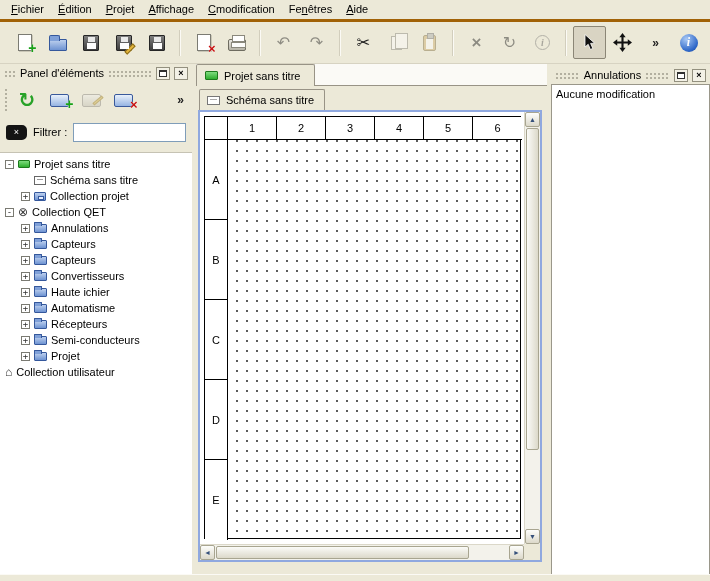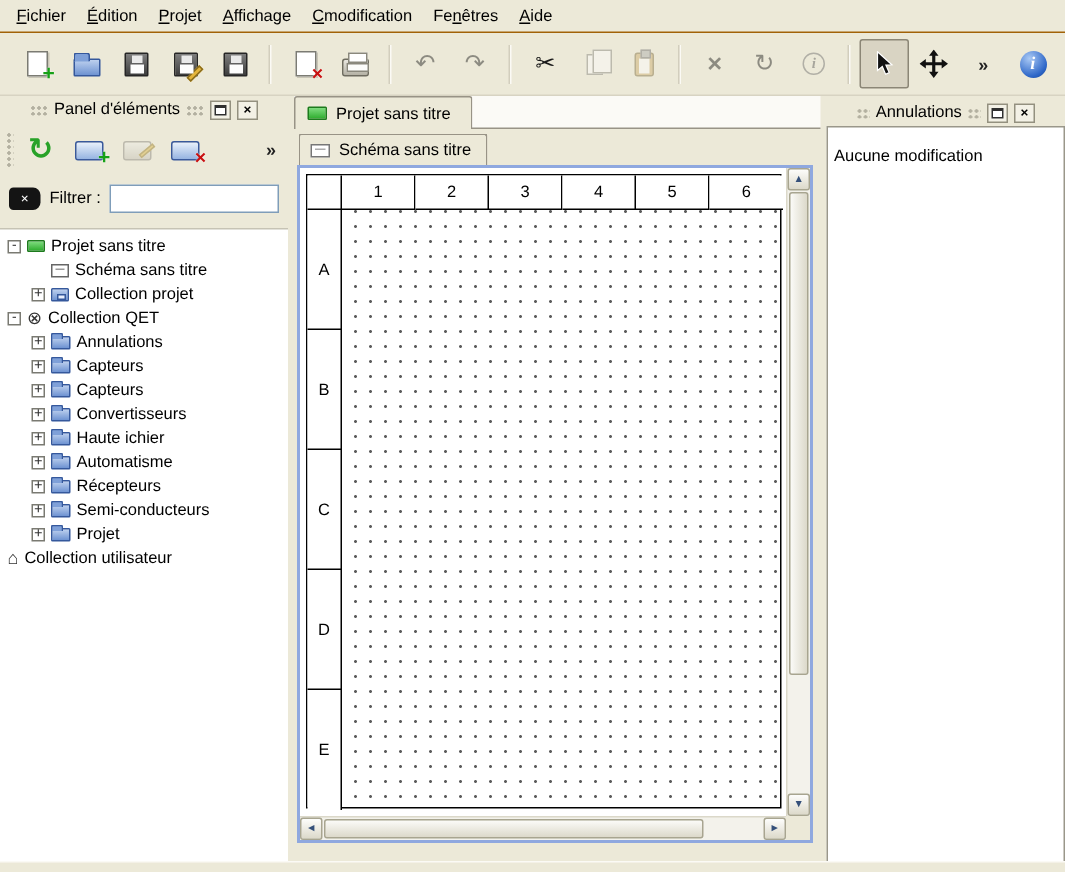--- a/index.html
+++ b/index.html
@@ -1,22 +1,22 @@
 <!DOCTYPE html>
 <html><head>
 <meta charset="utf-8">
 <style>
 *{box-sizing:border-box;margin:0;padding:0}
 html,body{width:710px;height:581px}
 body{position:relative;overflow:hidden;background:#ece9d8;color:#000;
   font-family:"Liberation Sans","DejaVu Sans",sans-serif;font-size:11px}
 
 
-.menubar{position:absolute;left:0;top:0;width:710px;height:22px;display:flex;align-items:center;
-  padding-left:4px;background:#ece9d8;border-bottom:1px solid #a16207}
+.menubar{position:absolute;left:0;top:0;width:710px;height:22px;display:flex;
+  padding-left:4px;background:#ece9d8;border-bottom:3px solid #a16207}
 .menu-item{padding:3px 7px;cursor:default;white-space:nowrap}
 .menu-item .key{text-decoration:underline}
 
 
 .toolbar{position:absolute;left:0;top:22px;width:710px;height:42px;display:flex;align-items:center;
   padding:0 8px;border-bottom:1px solid #d7d3c2;background:#ece9d8}
 .tbtn{width:33px;height:33px;display:flex;align-items:center;justify-content:center;
   border:1px solid transparent;border-radius:2px;position:relative;flex:none}
 .tbtn.active{background:#d9d4c3;border:1px solid #8b8676}
 .tsep{width:2px;height:26px;border-left:1px solid #d2cebd;border-right:1px solid #fbfaf5;margin:0 6px;flex:none}
@@ -49,21 +49,21 @@
 .ic-paste:before{content:"";position:absolute;left:2px;top:3px;width:7px;height:10px;background:#fff}
 .ic-paste:after{content:"";position:absolute;left:3px;top:-3px;width:5px;height:4px;background:#a9a9a9;border:1px solid #6a6a6a}
 .ic-circle-i{width:15px;height:15px;border-radius:50%;border:1px solid #6a6a6a;display:flex;align-items:center;
   justify-content:center;font-family:"Liberation Serif",serif;font-style:italic;font-weight:bold;font-size:10px;color:#555}
 .ic-sphere{width:18px;height:18px;border-radius:50%;
   background:radial-gradient(circle at 35% 28%,#a9c9f5,#2e67c8 68%,#16408f);
   color:#fff;display:flex;align-items:center;justify-content:center;
   font-family:"Liberation Serif",serif;font-style:italic;font-weight:bold;font-size:12px}
 
 
-.dock-title{height:18px;display:flex;align-items:center;padding:2px 20px;gap:4px}
+.dock-title{height:18px;display:flex;align-items:center;padding:2px 4px;gap:4px}
 .grip{height:7px;background-image:radial-gradient(#b3b0a0 1px,transparent 1.4px);background-size:4px 4px;flex:none}
 .grip.fixed{width:12px}
 .grip.grow{flex:1}
 .dock-btn{width:14px;height:13px;border:1px solid #93907f;background:#f3f1e6;display:flex;
   align-items:center;justify-content:center;font-size:9px;font-weight:bold;line-height:1;flex:none}
 .float-glyph{width:8px;height:7px;border:1px solid #2f2f2f;border-top:2px solid #2f2f2f;background:#fff}
 
 
 .ldock{position:absolute;left:0;top:64px;width:192px;height:510px}
 .ltools{height:36px;display:flex;align-items:center;gap:4px;padding:2px 4px}
@@ -134,21 +134,21 @@
   border-radius:2px;display:flex;align-items:center;justify-content:center;font-size:7px;color:#35507a;line-height:1}
 .vtrack{flex:1;position:relative}
 .vthumb{position:absolute;left:1px;right:1px;top:1px;height:80%;background:linear-gradient(90deg,#fbfbf8,#dcd9ca);
   border:1px solid #a8a590;border-radius:2px}
 .htrack{flex:1;position:relative}
 .hthumb{position:absolute;top:1px;bottom:1px;left:1px;width:86%;background:linear-gradient(#fbfbf8,#dcd9ca);
   border:1px solid #a8a590;border-radius:2px}
 
 
 .rdock{position:absolute;left:551px;top:66px;width:159px;height:510px}
-.rcontent{position:absolute;left:0;top:18px;right:0;bottom:0;background:#fff;border:1px solid #9a978a;padding:13px 4px}
+.rcontent{position:absolute;left:0;top:18px;right:0;bottom:0;background:#fff;border:1px solid #9a978a;padding:3px 4px}
 
 .bottom-strip{position:absolute;left:0;top:574px;width:710px;height:7px;background:#ece9d8;border-top:1px solid #fbfaf5}
 </style>
 </head>
 <body>
 
 <div class="menubar">
   <div class="menu-item"><span class="pre"></span><span class="key">F</span><span>ichier</span></div>
   <div class="menu-item"><span></span><span class="key">É</span><span>dition</span></div>
   <div class="menu-item"><span></span><span class="key">P</span><span>rojet</span></div>

